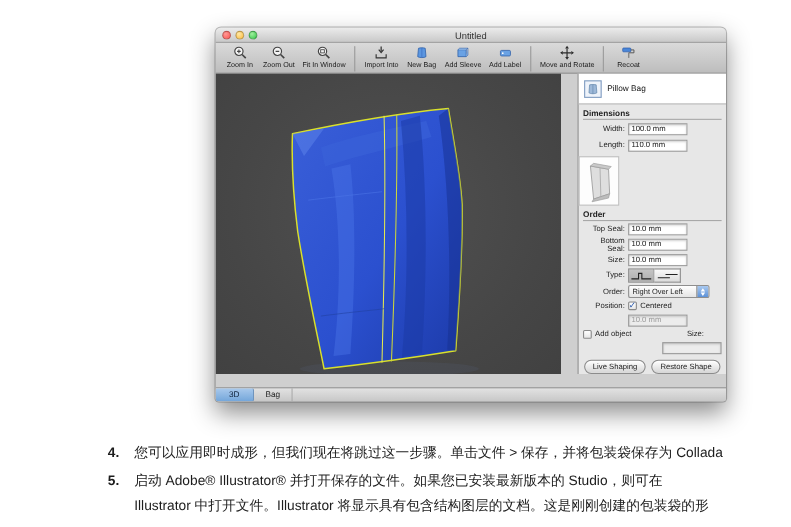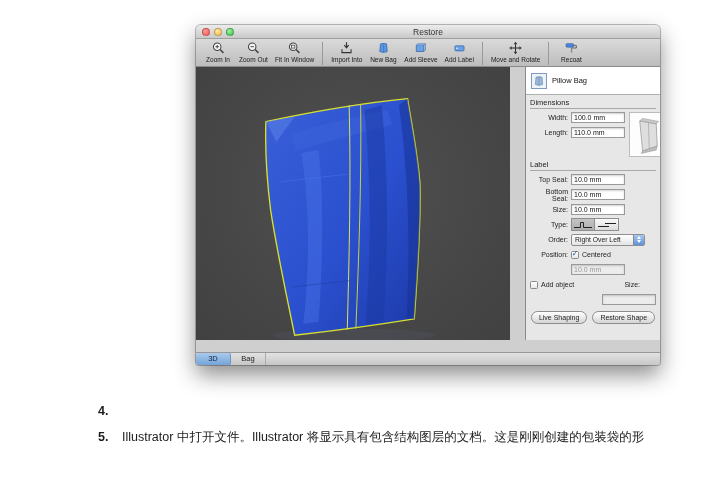--- a/index.html
+++ b/index.html
@@ -62,33 +62,33 @@
     display:flex; align-items:center; padding:0 5px; gap:5px;
   }
   .part-icon{
     width:16px; height:16px; border:1px solid #7f9cc0; background:#eef3fa;
     display:flex; align-items:center; justify-content:center; flex:none;
   }
   .part-icon svg{ width:12px; height:12px; }
   .part-label{ font-size:7.5px; color:#111; }
 
   .phead{
-    font-size:7.5px; font-weight:normal; color:#222;
+    font-size:7.5px; font-weight:bold; color:#222;
     margin:3px 4px 0 4px; padding-bottom:1px; border-bottom:1px solid #a8a8a8;
   }
   .prow{ display:flex; align-items:center; margin:2px 4px 0 4px; height:13px; }
   .prow .plabel{ width:38px; text-align:right; margin-right:3px; color:#222; flex:none; }
   .pinput{
     width:54px; height:11px; font-size:7px; font-family:"Liberation Sans",sans-serif;
     padding:0 2px; border:1px solid #9a9a9a; background:#fff;
     box-shadow:inset 0 1px 2px rgba(0,0,0,.18); color:#111;
   }
   .pinput:disabled{ background:#ececec; color:#999; }
 
-  .dim-wrap{ display:flex; }
+  .dim-wrap{ display:flex;flex-direction:column; }
   .dim-rows{ flex:1; }
   .preview{
     width:37px; height:45px; margin:3px 4px 0 0; background:#fdfdfd;
     border:1px solid #bcbcbc; flex:none;
     display:flex; align-items:center; justify-content:center;
   }
   .preview svg{ width:33px; height:41px; }
 
   .seg{ display:flex; }
   .segbtn{
@@ -160,21 +160,21 @@
 <body>
 
 <div class="window">
 
   <div class="titlebar">
     <div class="traffic">
       <span class="tl red"></span>
       <span class="tl yellow"></span>
       <span class="tl green"></span>
     </div>
-    <div class="wtitle">Restore</div>
+    <div class="wtitle">Untitled</div>
   </div>
 
   <div class="toolbar">
     <div class="tbtn">
       <svg viewBox="0 0 16 16">
           <circle cx="6.5" cy="6.5" r="4.3" fill="#f4f4f4" stroke="#444" stroke-width="1.2"></circle>
           <line x1="9.8" y1="9.8" x2="13.6" y2="13.6" stroke="#444" stroke-width="1.7"></line>
           <line x1="4.6" y1="6.5" x2="8.4" y2="6.5" stroke="#444" stroke-width="1.1"></line>
           <line x1="6.5" y1="4.6" x2="6.5" y2="8.4" stroke="#444" stroke-width="1.1"></line>
         </svg>
@@ -305,21 +305,21 @@
         <div class="preview">
           <svg viewBox="0 0 34 42">
               <path d="M9 7 L26 10 L27 33 L12 38 Z" fill="#dedede" stroke="#9a9a9a" stroke-width=".8"></path>
               <path d="M9 7 L12 4.5 L28.5 7.5 L26 10 Z" fill="#c9c9c9" stroke="#9a9a9a" stroke-width=".6"></path>
               <path d="M12 38 L10.5 40.5 L26 37 L27 33 Z" fill="#bdbdbd" stroke="#9a9a9a" stroke-width=".6"></path>
               <path d="M18 8.8 L18.8 35.5" stroke="#a8a8a8" stroke-width=".8" fill="none"></path>
             </svg>
         </div>
       </div>
 
-      <div class="phead">Label</div>
+      <div class="phead">Order</div>
       <div class="prow">
         <span class="plabel">Top Seal:</span>
         <input class="pinput" value="10.0 mm" style="">
       </div>
       <div class="prow">
         <span class="plabel">Bottom Seal:</span>
         <input class="pinput" value="10.0 mm" style="">
       </div>
 
       <div class="prow">
@@ -380,21 +380,23 @@
   <div class="tabbar">
     <div class="tab active">3D</div>
     <div class="tab">Bag</div>
   </div>
 </div>
 
 <div class="instructions">
   <div class="step">
     <span class="step-num">4.</span>
     <div class="step-body">
+      <div class="step-line">您可以应用即时成形，但我们现在将跳过这一步骤。单击文件 &gt; 保存，并将包装袋保存为 Collada</div>
     </div>
   </div>
   <div class="step">
     <span class="step-num">5.</span>
     <div class="step-body">
+      <div class="step-line">启动  Adobe®  Illustrator®  并打开保存的文件。如果您已安装最新版本的  Studio，则可在</div>
       <div class="step-line">Illustrator 中打开文件。Illustrator 将显示具有包含结构图层的文档。这是刚刚创建的包装袋的形</div>
     </div>
   </div>
 </div>
 
 </body></html>

